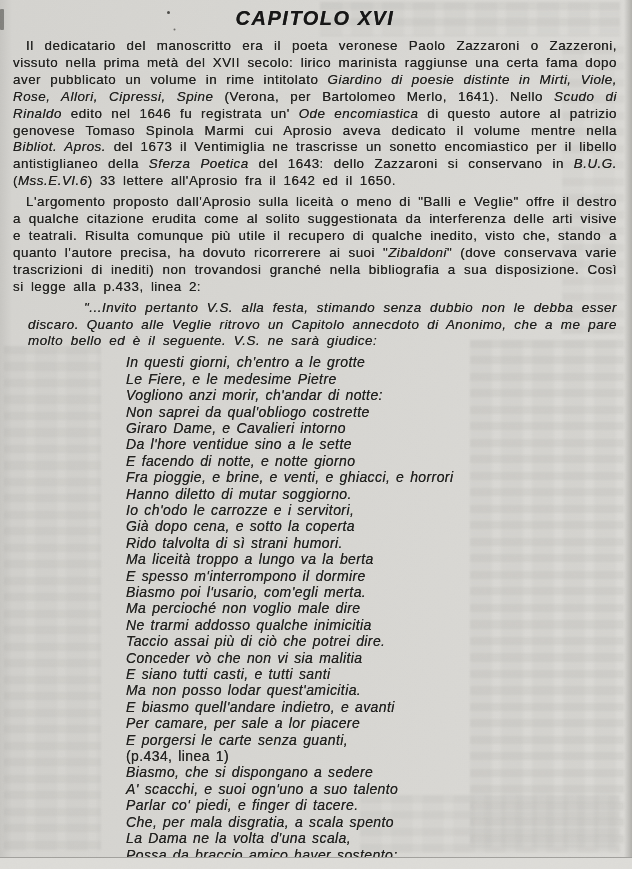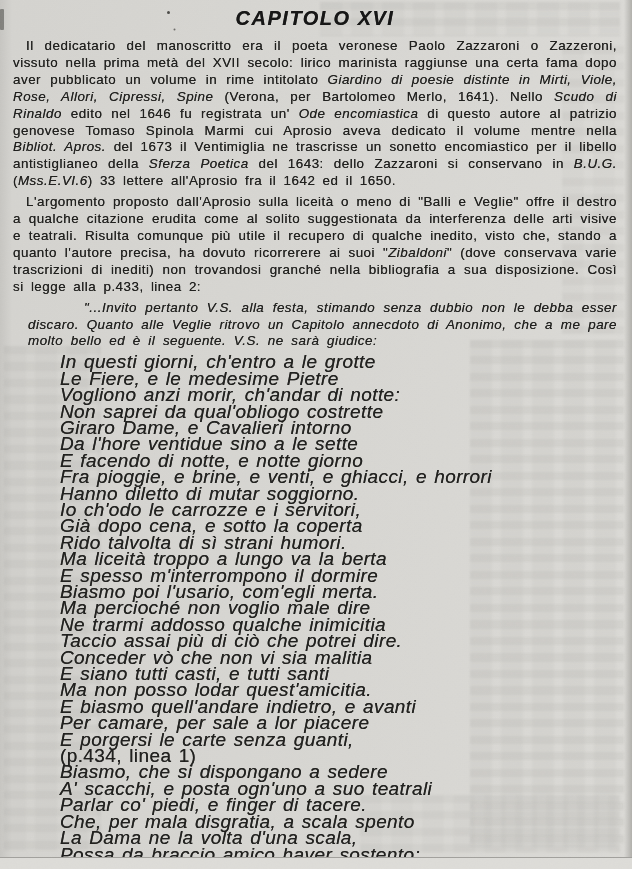--- a/index.html
+++ b/index.html
@@ -60,22 +60,22 @@
     margin:4px;font-size:13.4px;line-height:16.9px;text-align:justify;
     word-spacing:3px;letter-spacing:.5px;
   }
   p.body-para{text-indent:13px;}
   p.quote-para{
     font-style:italic;margin-left:19px;margin-right:4px;
     text-indent:56px;word-spacing:3.4px;
   }
   .it{font-style:italic;}
   .poem{
-    margin-left:51px;margin-top:2px;
-    font-style:italic;font-size:19px;line-height:16.4px;
+    margin-left:117px;margin-top:2px;
+    font-style:italic;font-size:14px;line-height:16.4px;
     word-spacing:1.6px;letter-spacing:.4px;
   }
   .poem-line{white-space:nowrap;}
   .poem-line.roman{font-style:normal;}
 </style>
 </head>
 <body>
 
 <svg width="0" height="0" style="position:absolute">
   <defs>
@@ -125,21 +125,21 @@
         <div class="poem-line">Ne trarmi addosso qualche inimicitia</div>
         <div class="poem-line">Taccio assai più di ciò che potrei dire.</div>
         <div class="poem-line">Conceder vò che non vi sia malitia</div>
         <div class="poem-line">E siano tutti casti, e tutti santi</div>
         <div class="poem-line">Ma non posso lodar quest'amicitia.</div>
         <div class="poem-line">E biasmo quell'andare indietro, e avanti</div>
         <div class="poem-line">Per camare, per sale a lor piacere</div>
         <div class="poem-line">E porgersi le carte senza guanti,</div>
         <div class="poem-line roman">(p.434, linea 1)</div>
         <div class="poem-line">Biasmo, che si dispongano a sedere</div>
-        <div class="poem-line">A' scacchi, e posta ogn'uno a suo teatrali</div>
+        <div class="poem-line">A' scacchi, e suoi ogn'uno a suo talento</div>
         <div class="poem-line">Parlar co' piedi, e finger di tacere.</div>
         <div class="poem-line">Che, per mala disgratia, a scala spento</div>
         <div class="poem-line">La Dama ne la volta d'una scala,</div>
         <div class="poem-line">Possa da braccio amico haver sostento;</div>
       </div>
   </div>
 
   <div class="noise"></div>
 </div>
 

